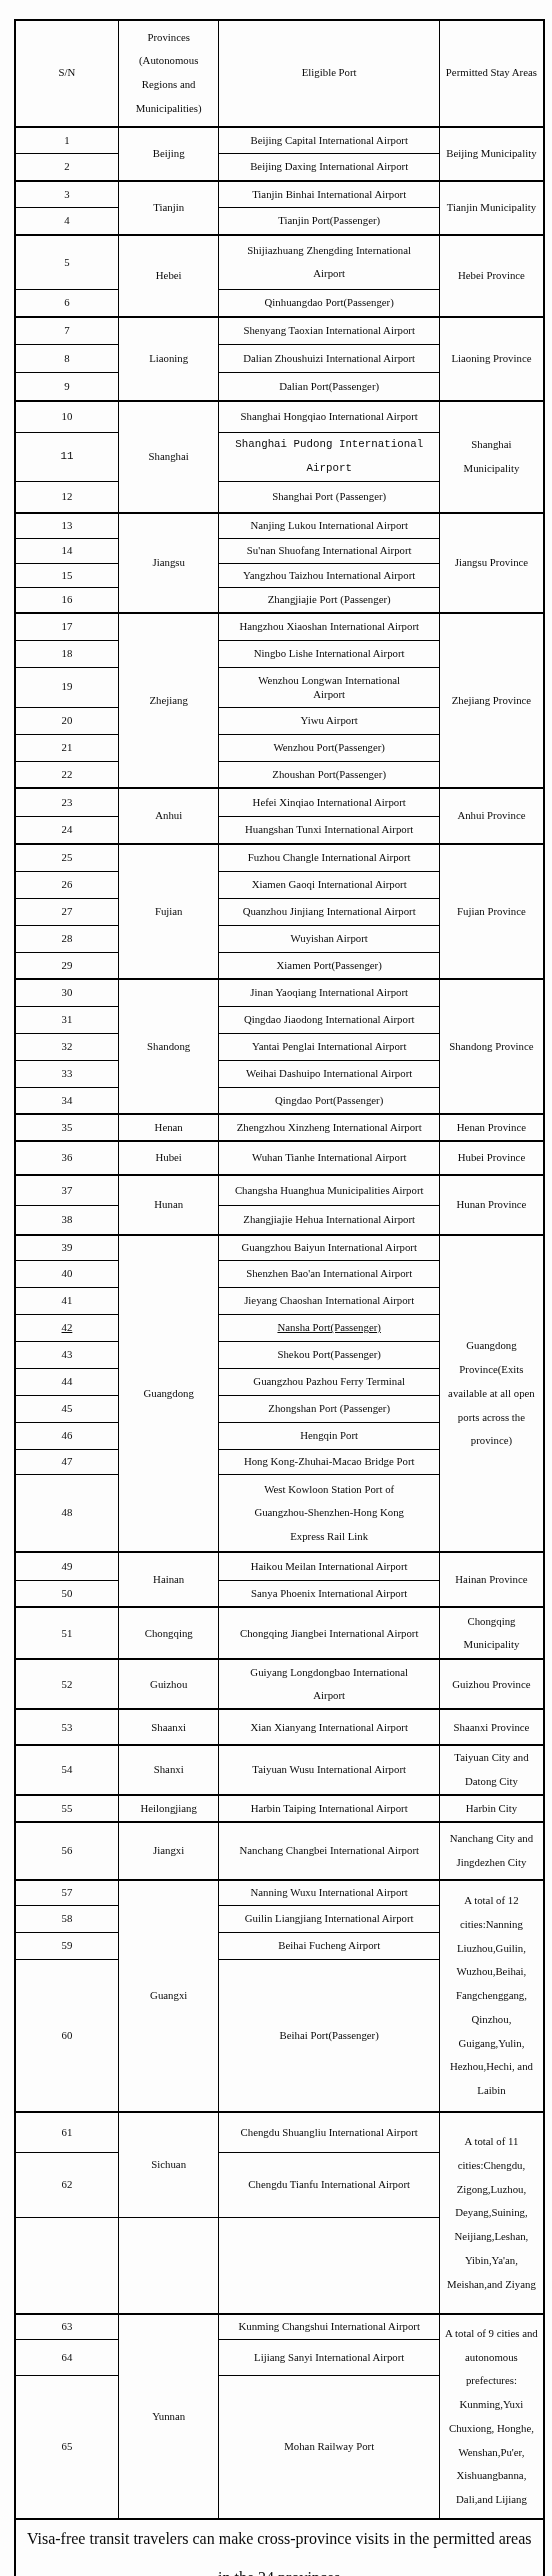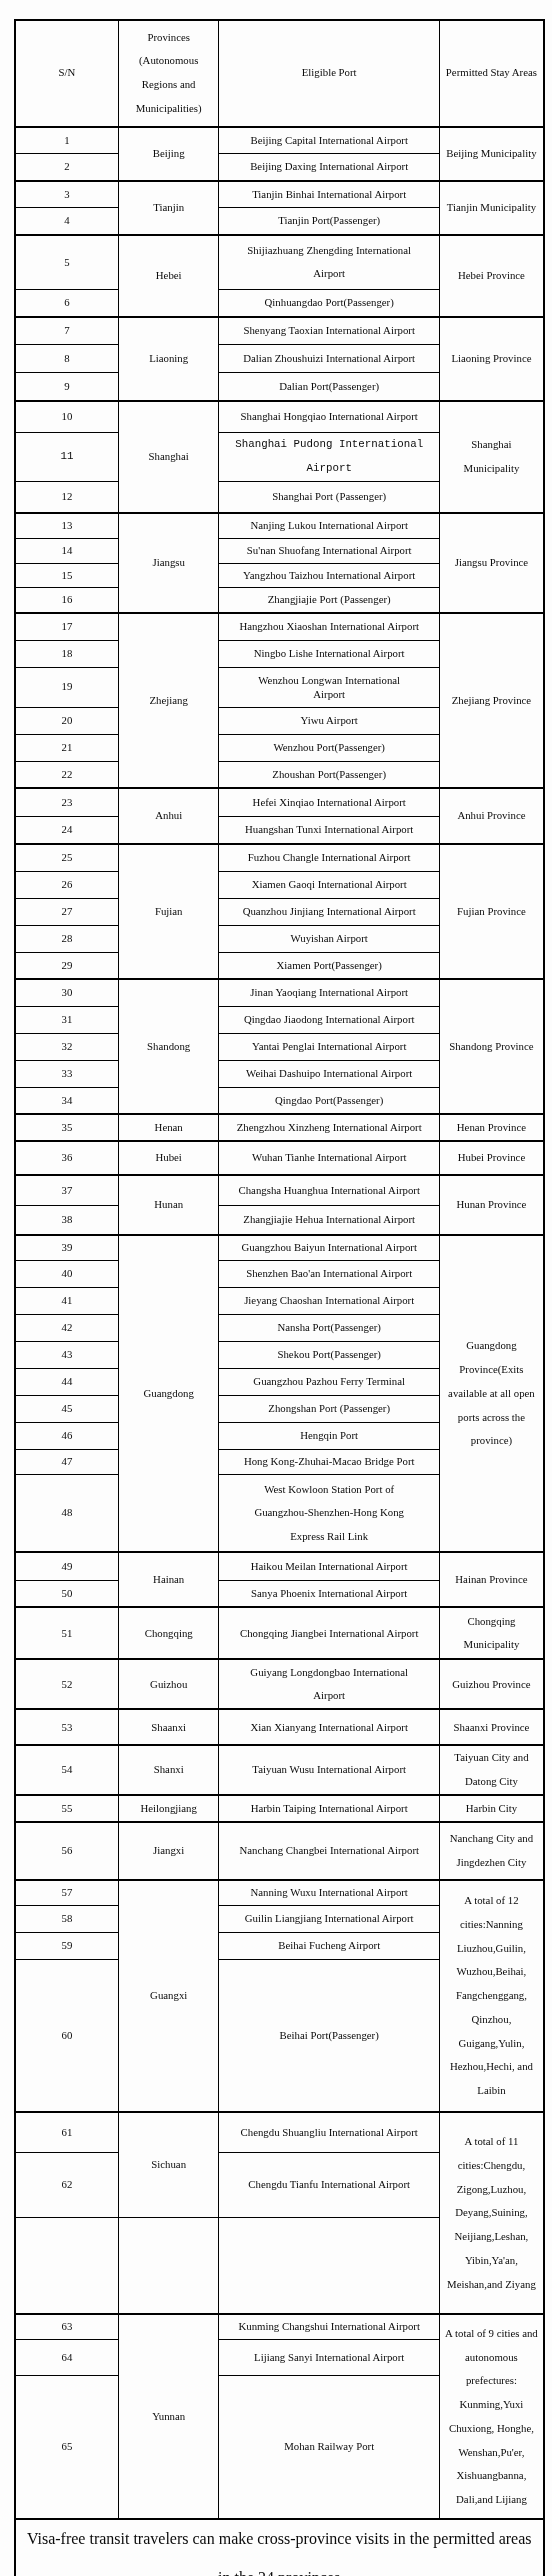--- a/index.html
+++ b/index.html
@@ -231,42 +231,42 @@
         </tr>
         <tr class="bstart" style="height: 34px;">
           <td>36</td>
           <td rowspan="1">Hubei</td>
           <td>Wuhan Tianhe International Airport</td>
           <td rowspan="1">Hubei Province</td>
         </tr>
         <tr class="bstart" style="height: 30px;">
           <td>37</td>
           <td rowspan="2">Hunan</td>
-          <td>Changsha Huanghua International Airport</td>
+          <td>Changsha Huanghua Municipalities Airport</td>
           <td rowspan="2">Hunan Province</td>
         </tr>
         <tr style="height: 30px;">
           <td>38</td>
           <td>Zhangjiajie Hehua International Airport</td>
         </tr>
         <tr class="bstart" style="height: 24.5px;">
           <td>39</td>
           <td rowspan="10" class="bold">Guangdong</td>
           <td>Guangzhou Baiyun International Airport</td>
           <td rowspan="10">Guangdong Province(Exits available at all open ports across the province)</td>
         </tr>
         <tr style="height: 27px;">
           <td>40</td>
           <td>Shenzhen Bao'an International Airport</td>
         </tr>
         <tr style="height: 27px;">
           <td>41</td>
           <td>Jieyang Chaoshan International Airport</td>
         </tr>
-        <tr style="height: 27px;">
+        <tr style="height: 27px; text-decoration: underline;">
           <td>42</td>
           <td>Nansha Port(Passenger)</td>
         </tr>
         <tr style="height: 27px;">
           <td>43</td>
           <td>Shekou Port(Passenger)</td>
         </tr>
         <tr style="height: 27px;">
           <td>44</td>
           <td class="bold">Guangzhou Pazhou Ferry Terminal</td>

